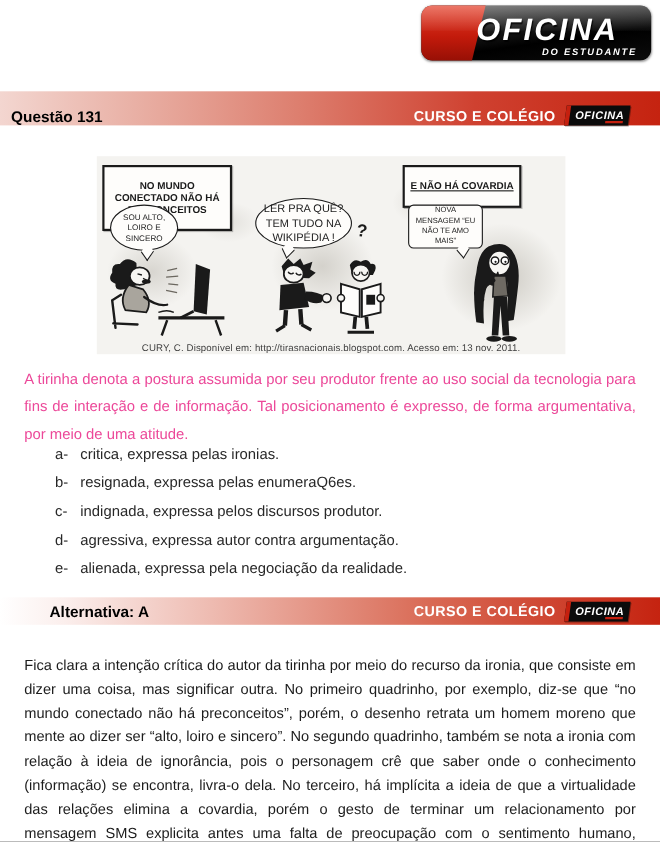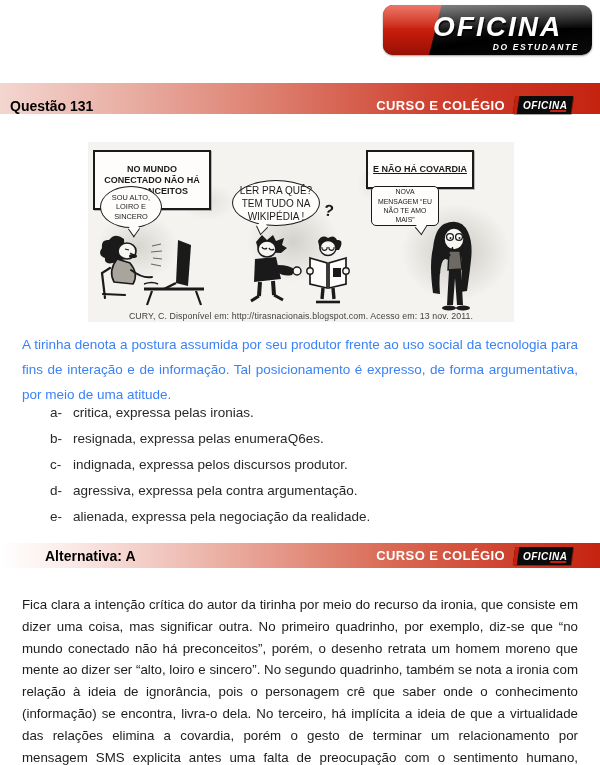--- a/index.html
+++ b/index.html
@@ -166,21 +166,21 @@
   .comic-credit {
     position: absolute; left: 0; right: 0; bottom: 1px;
     text-align: center;
     font-size: 8.8px; color: #3f3f3f; letter-spacing: .1px;
   }
 
   
   .question-text {
     position: absolute; left: 22px; top: 332px; width: 556px;
     font-size: 13.5px; line-height: 25px; text-align: justify;
-    color: #3b82f6;
+    color: #ec4899;
   }
   .options {
     position: absolute; left: 50px; top: 399px; right: 22px;
     list-style: none; margin: 0; padding: 0;
   }
   .option {
     display: flex; align-items: center; height: 26px;
     font-size: 13.5px; color: #282828;
   }
   .opt-letter { width: 23px; flex: none; }
@@ -292,21 +292,21 @@
     <li class="option">
       <span class="opt-letter">b-</span>
       <span class="opt-text">resignada, expressa pelas enumeraQ6es.</span>
     </li>
     <li class="option">
       <span class="opt-letter">c-</span>
       <span class="opt-text">indignada, expressa pelos discursos produtor.</span>
     </li>
     <li class="option">
       <span class="opt-letter">d-</span>
-      <span class="opt-text">agressiva, expressa pela contra argumentação.</span>
+      <span class="opt-text">agressiva, expressa autor contra argumentação.</span>
     </li>
     <li class="option">
       <span class="opt-letter">e-</span>
       <span class="opt-text">alienada, expressa pela negociação da realidade.</span>
     </li>
   </ul>
 
   <div class="bar bar-answer">
     <span class="bar-title">Alternativa: A</span>
     <span class="bar-right">

